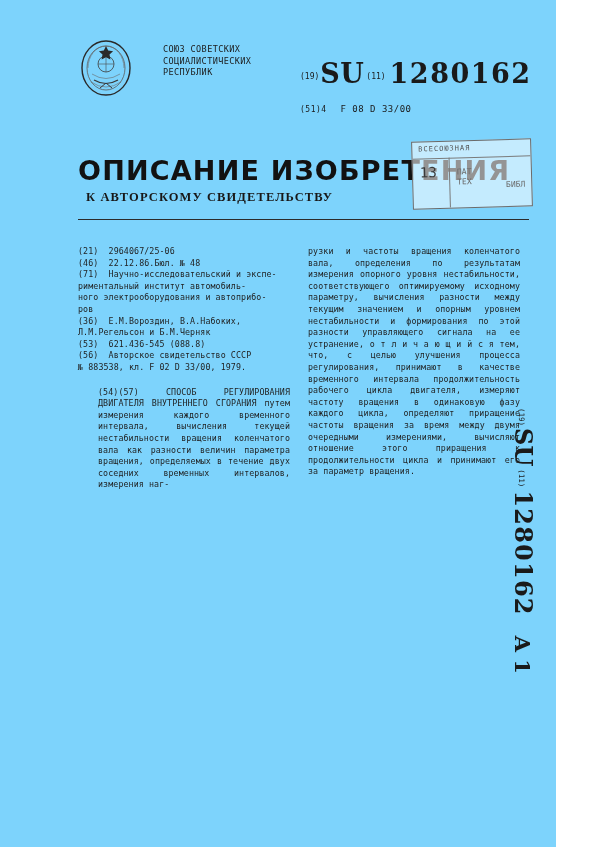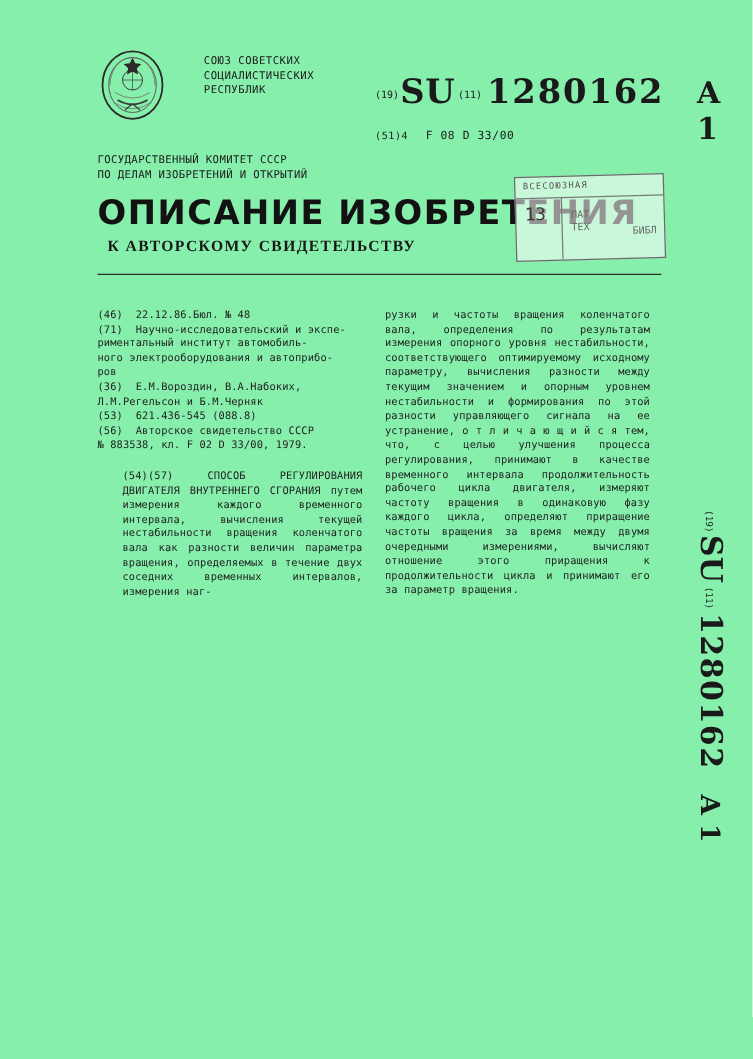--- a/index.html
+++ b/index.html
@@ -6,24 +6,24 @@
     margin: 0;
     padding: 0;
     background: #ffffff;
   }
   body {
     font-family: "DejaVu Sans Mono", monospace;
     color: #1a1a1a;
   }
   .page {
     position: relative;
-    width: 602px;
+    width: 556px;
     height: 847px;
     overflow: hidden;
-    background: #86efac;
+    background: #7dd3fc;
   }
 
   
   .emblem {
     position: absolute;
     left: 78px;
     top: 38px;
     width: 56px;
     height: 62px;
   }
@@ -254,39 +254,38 @@
     <span class="code-11">(11)</span>
     <span class="doc-number">1280162</span>
     <span class="doc-kind">A 1</span>
   </div>
 
   <div class="ipc-line">
     <span class="code">(51)4</span>
     <span>F 08 D 33/00</span>
   </div>
 
-  <div class="committee" style="white-space: pre;">ГОСУДАРСТВЕННЫЙ КОМИТЕТ СССР
-ПО ДЕЛАМ ИЗОБРЕТЕНИЙ И ОТКРЫТИЙ</div>
 
   <div class="title-main">ОПИСАНИЕ ИЗОБРЕТЕНИЯ</div>
   <div class="title-sub">К АВТОРСКОМУ СВИДЕТЕЛЬСТВУ</div>
 
   <div class="stamp">
     <div class="s-top">ВСЕСОЮЗНАЯ</div>
     <div class="s-line"></div>
     <div class="s-vline"></div>
     <div class="s-day">13</div>
     <div class="s-mid" style="white-space: pre;">ПАТ
 ТЕХ</div>
     <div class="s-right">БИБЛ</div>
   </div>
 
   <div class="rule top"></div>
 
   <div class="col col-left">
+    <div class="bib-line">(21)  2964067/25-06</div>
     <div class="bib-line">(46)  22.12.86.Бюл. № 48</div>
     <div class="bib-line">(71)  Научно-исследовательский и экспе-
 риментальный институт автомобиль-
 ного электрооборудования и автоприбо-
 ров</div>
     <div class="bib-line">(36)  Е.М.Вороздин, В.А.Набоких,
 Л.М.Регельсон и Б.М.Черняк</div>
     <div class="bib-line">(53)  621.436-545 (088.8)</div>
     <div class="bib-line">(56)  Авторское свидетельство СССР
 № 883538, кл. F 02 D 33/00, 1979.</div>

